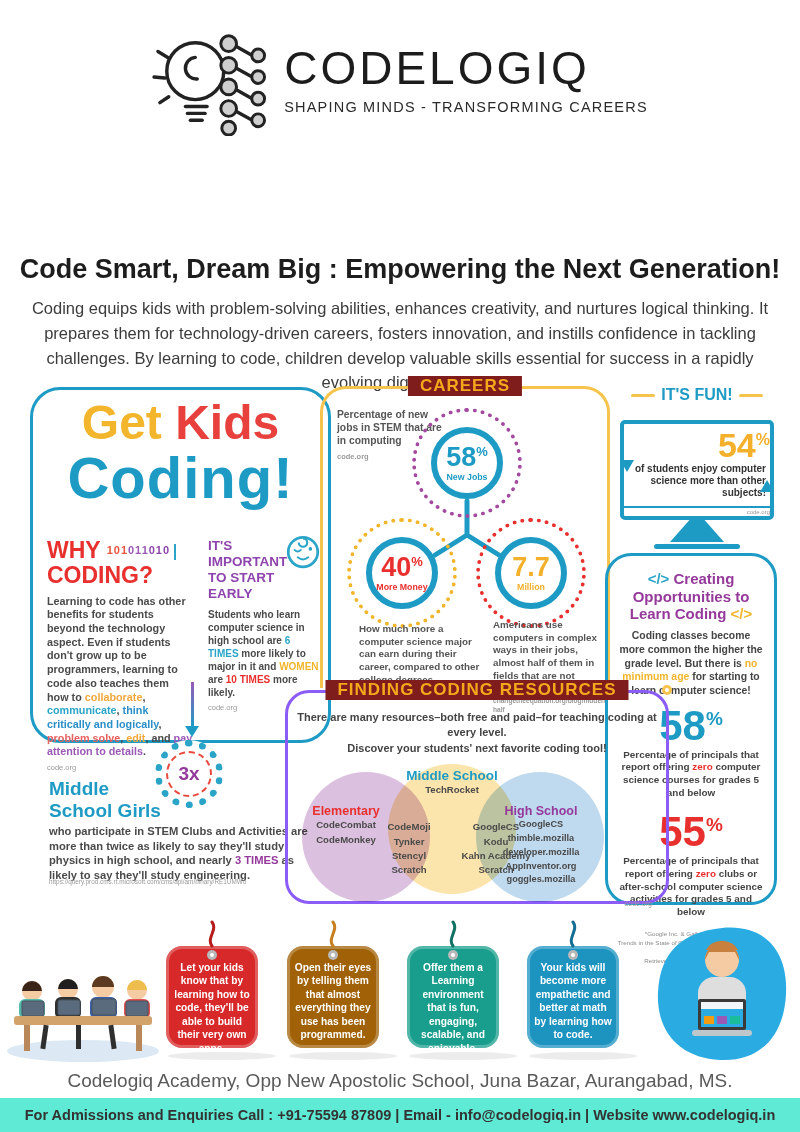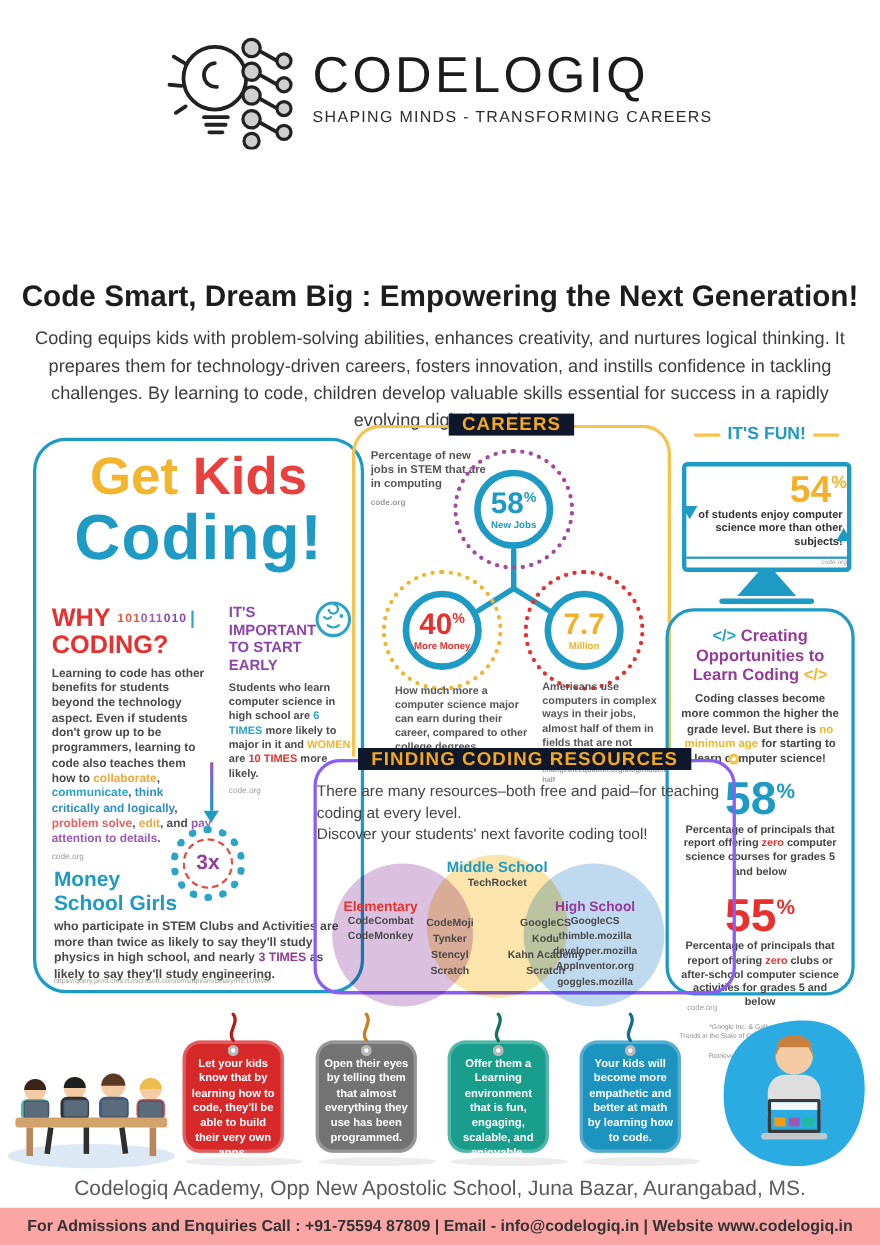--- a/index.html
+++ b/index.html
@@ -11,21 +11,21 @@
   .brand { font-size:46px; font-weight:400; letter-spacing:3px; color:#1c1c1c; line-height:1; }
   .tagline { font-size:14.5px; font-weight:400; letter-spacing:1.2px; color:#2b2b2b; margin-top:8px; }
   .banner-wrap { position:absolute; top:154px; width:100%; text-align:center; }
   .banner { display:inline-block; background:#F6C94B; color:#3a3a3a; font-size:32px; font-weight:800; letter-spacing:1px; padding:11px 38px; border-radius:26px; }
 
   
   .intro-title { position:absolute; top:254px; width:100%; text-align:center; font-size:27px; font-weight:800; color:#1d1d1d; }
   .intro-body { position:absolute; top:296px; left:30px; width:740px; text-align:center; font-size:16.5px; line-height:1.5; color:#3c3c3c; }
 
   
-  .lpanel { position:absolute; left:30px; top:398px; width:301px; height:505px; border:3px solid #1E9BC4; border-radius:30px; }
+  .lpanel { position:absolute; left:30px; top:387px; width:301px; height:356px; border:3px solid #1E9BC4; border-radius:30px; }
   .getkids { position:absolute; top:8px; width:100%; text-align:center; line-height:1.05; }
   .gk1 { font-size:48px; font-weight:700; }
   .gk-get { color:#F2B52B; } .gk-kids { color:#E8403C; }
   .gk2 { font-size:58px; font-weight:800; color:#1E9BC4; letter-spacing:1px; }
   .why-row { position:absolute; top:148px; left:14px; right:8px; display:flex; }
   .why-col { width:152px; }
   .why-head { font-size:23px; font-weight:800; color:#E8302E; line-height:1.1; }
   .binary { font-size:11px; font-weight:700; letter-spacing:1px; vertical-align:4px; }
   .b1 { color:#E8543F; } .b2 { color:#9B59B6; } .b3 { color:#8E44AD; }
   .tealbar { display:inline-block; width:2px; height:16px; background:#2AA5C8; margin-left:4px; vertical-align:-2px; }
@@ -41,21 +41,21 @@
   .v-arrow { position:absolute; left:158px; top:292px; width:3px; height:44px; background:linear-gradient(#9B59B6,#1E9BC4); }
   .v-arrow::after { content:''; position:absolute; left:-6px; top:100%; border:7px solid transparent; border-top:11px solid #1E9BC4; }
   .gear { position:absolute; left:122px; top:350px; width:68px; height:68px; border:7px dotted #2AA5C8; border-radius:50%; background:#fff; }
   .gear-in { position:absolute; inset:4px; border:2px dashed #E84A3F; border-radius:50%; display:flex; align-items:center; justify-content:center; font-size:19px; font-weight:800; color:#95399B; }
   .girls-head { position:absolute; left:16px; top:388px; font-size:19px; font-weight:800; color:#1E9BC4; line-height:1.15; }
   .girls-para { position:absolute; left:16px; top:434px; width:274px; font-size:11.2px; line-height:1.3; color:#4a4a4a; font-weight:600; }
   .girls-cite { position:absolute; left:16px; top:488px; font-size:6.4px; color:#9a9a9a; }
 
   
   .careers { position:absolute; left:320px; top:386px; width:290px; height:302px; border:3px solid #F6C34C; border-bottom:none; border-radius:26px 26px 0 0; }
-  .chip { position:absolute; top:-13px; left:50%; transform:translateX(-50%); background:#0f172a; padding:0 12px; font-size:17px; font-weight:800; letter-spacing:1px; color:#F5A81C; white-space:nowrap; }
+  .chip { position:absolute; top:-13px; left:50%; transform:translateX(-50%); background:#7f1d1d; padding:0 12px; font-size:17px; font-weight:800; letter-spacing:1px; color:#F5A81C; white-space:nowrap; }
   .careers-note { position:absolute; left:14px; top:20px; width:106px; font-size:10.3px; line-height:1.25; color:#555; font-weight:600; }
   .conn { position:absolute; left:0; top:0; }
   .ring { position:absolute; width:110px; height:110px; border:4px dotted; border-radius:50%; }
   .ring-pu { border-color:#A449A0; } .ring-ye { border-color:#F2B52B; } .ring-rd { border-color:#E8302E; }
   .stat { position:absolute; width:72px; height:72px; background:#fff; border:6px solid #1E9BC4; border-radius:50%; display:flex; flex-direction:column; align-items:center; justify-content:center; }
   .stat .num { font-size:27px; font-weight:800; line-height:1; }
   .stat .num sup { font-size:13px; }
   .stat .lbl { font-size:8.8px; font-weight:800; margin-top:1px; }
   .c-teal { color:#1E9BC4; } .c-red { color:#E8302E; } .c-yel { color:#F5B02B; }
   .stat-cap { position:absolute; font-size:9.8px; line-height:1.3; color:#555; font-weight:600; }
@@ -84,47 +84,47 @@
   .code-te { color:#2AA5C8; } .code-ye { color:#F2B52B; }
   .opp-para { margin:6px 10px 0; font-size:10.4px; line-height:1.32; color:#444; font-weight:600; }
   .big-num { margin-top:8px; font-size:42px; font-weight:800; line-height:0.95; }
   .big-num sup { font-size:19px; }
   .big-cap { margin:3px 9px 0; font-size:9.9px; line-height:1.28; color:#444; font-weight:600; }
   .src-cite { margin-top:10px; font-size:6.2px; color:#8a8a8a; line-height:1.5; }
 
   
   .finding { position:absolute; left:285px; top:690px; width:384px; height:214px; border:3px solid #8b5cf6; border-radius:24px; }
   .ydot { position:absolute; right:-6px; top:-8px; width:10px; height:10px; border:3px solid #F6C34C; border-radius:50%; background:#fff; }
-  .find-intro { margin-top:17px; font-size:14px; line-height:1.4; color:#444; font-weight:400; }
+  .find-intro { margin-top:17px; text-align:center; font-size:11px; line-height:1.4; color:#444; font-weight:700; }
   .venn { position:relative; margin-top:6px; height:148px; }
   .vc { position:absolute; width:128px; height:130px; border-radius:50%; mix-blend-mode:multiply; }
   .vc-e { left:14px; top:10px; background:#DCC0DF; }
   .vc-m { left:100px; top:2px; background:#FBE5AC; }
   .vc-h { left:188px; top:10px; background:#BFD9EE; }
   .vlab { position:absolute; text-align:center; z-index:2; }
   .vh { font-weight:800; }
   .vh-mid { font-size:13.5px; color:#1E9BC4; }
   .vh-el { font-size:12.5px; color:#E8302E; }
   .vh-hi { font-size:12.5px; color:#95399B; }
   .vitem { font-size:9.6px; color:#4a4a4a; font-weight:600; line-height:1.5; }
   .vitem-sm { font-size:9.2px; }
   .venn-cite { position:absolute; right:14px; bottom:3px; font-size:7px; color:#9a9a9a; z-index:2; }
 
   
   .tag { position:absolute; top:946px; width:92px; height:102px; border-radius:16px; box-shadow:inset 0 0 0 3px rgba(255,255,255,0.25); color:#fff; font-size:10.2px; font-weight:700; line-height:1.32; text-align:center; padding:15px 7px 0; }
-  .tag-red { background:#D7282A; } .tag-or { background:#737373; } .tag-gr { background:#199E8D; } .tag-bl { background:#1D93C0; }
+  .tag-red { background:#D7282A; } .tag-or { background:#a16207; } .tag-gr { background:#199E8D; } .tag-bl { background:#1D93C0; }
   .grommet { position:absolute; top:4px; left:50%; margin-left:-5px; width:10px; height:10px; border-radius:50%; background:#fff; border:3px solid rgba(0,0,0,0.28); }
   .tstring { position:absolute; top:-26px; left:50%; margin-left:-10px; }
   .tag-shadow { position:absolute; top:1052px; width:108px; height:8px; border-radius:50%; background:#ececec; }
   .kids-illu { position:absolute; left:2px; top:933px; }
   .boy-illu { position:absolute; left:648px; top:920px; }
 
   
   .address { position:absolute; top:1070px; width:100%; text-align:center; font-size:19px; color:#5a5a5a; }
-  .bar { position:absolute; top:1098px; left:0; width:100%; height:34px; background:#fca5a5; text-align:center; font-size:14.5px; font-weight:700; color:#333; line-height:34px; }
+  .bar { position:absolute; top:1098px; left:0; width:100%; height:34px; background:#5eead4; text-align:center; font-size:14.5px; font-weight:700; color:#333; line-height:34px; }
 </style>
 </head>
 <body>
 
 <div class="page">
 
   <div class="hdr">
     <svg width="118" height="112" viewBox="0 0 120 114">
       <g stroke="#222" stroke-width="3.5" stroke-linecap="round" fill="none">
         <line x1="6" y1="28" x2="16" y2="34"></line>
@@ -195,21 +195,21 @@
         <div class="cite">code.org</div>
       </div>
     </div>
 
     <div class="v-arrow"></div>
 
     <div class="gear">
       <div class="gear-in">3x</div>
     </div>
     <div class="girls-head">
-      <div>Money</div>
+      <div>Middle</div>
       <div>School Girls</div>
     </div>
     <p class="girls-para"><span>who participate in STEM Clubs and Activities are more than </span><b>twice</b><span> as likely to say they'll study physics in high school, and nearly </span><span class="kw-pu" style="font-weight:800">3 TIMES</span><span> as likely to say they'll study engineering.</span></p>
     <div class="girls-cite">https://query.prod.cms.rt.microsoft.com/cms/api/am/binary/RE1UMWo</div>
   </div>
 
   <div class="careers">
     <div class="chip">CAREERS</div>
     <div class="careers-note">
       <span>Percentage of new jobs in STEM that are in computing</span>

